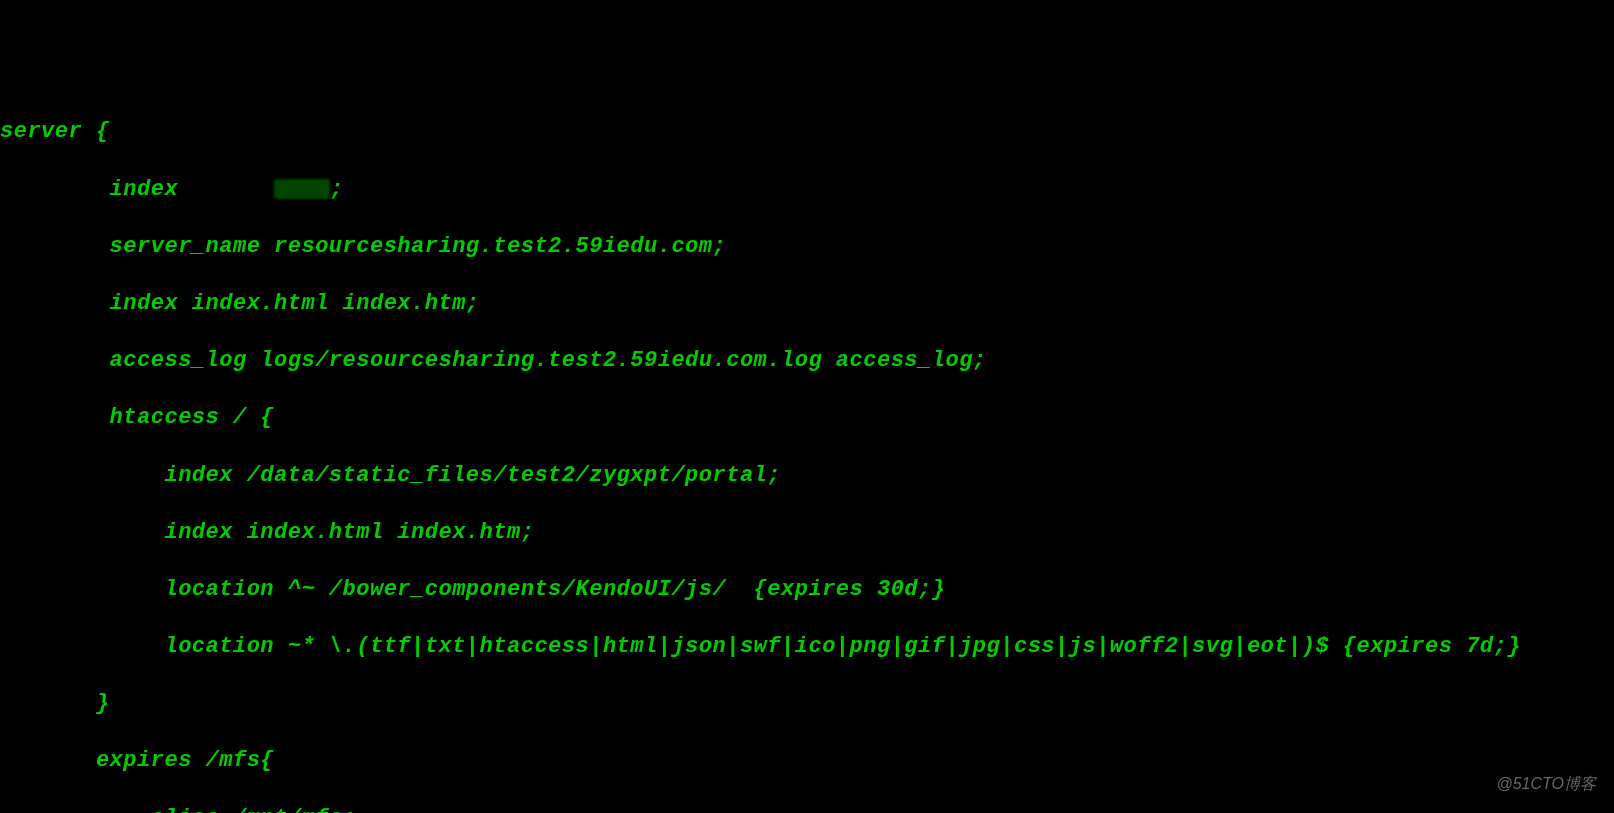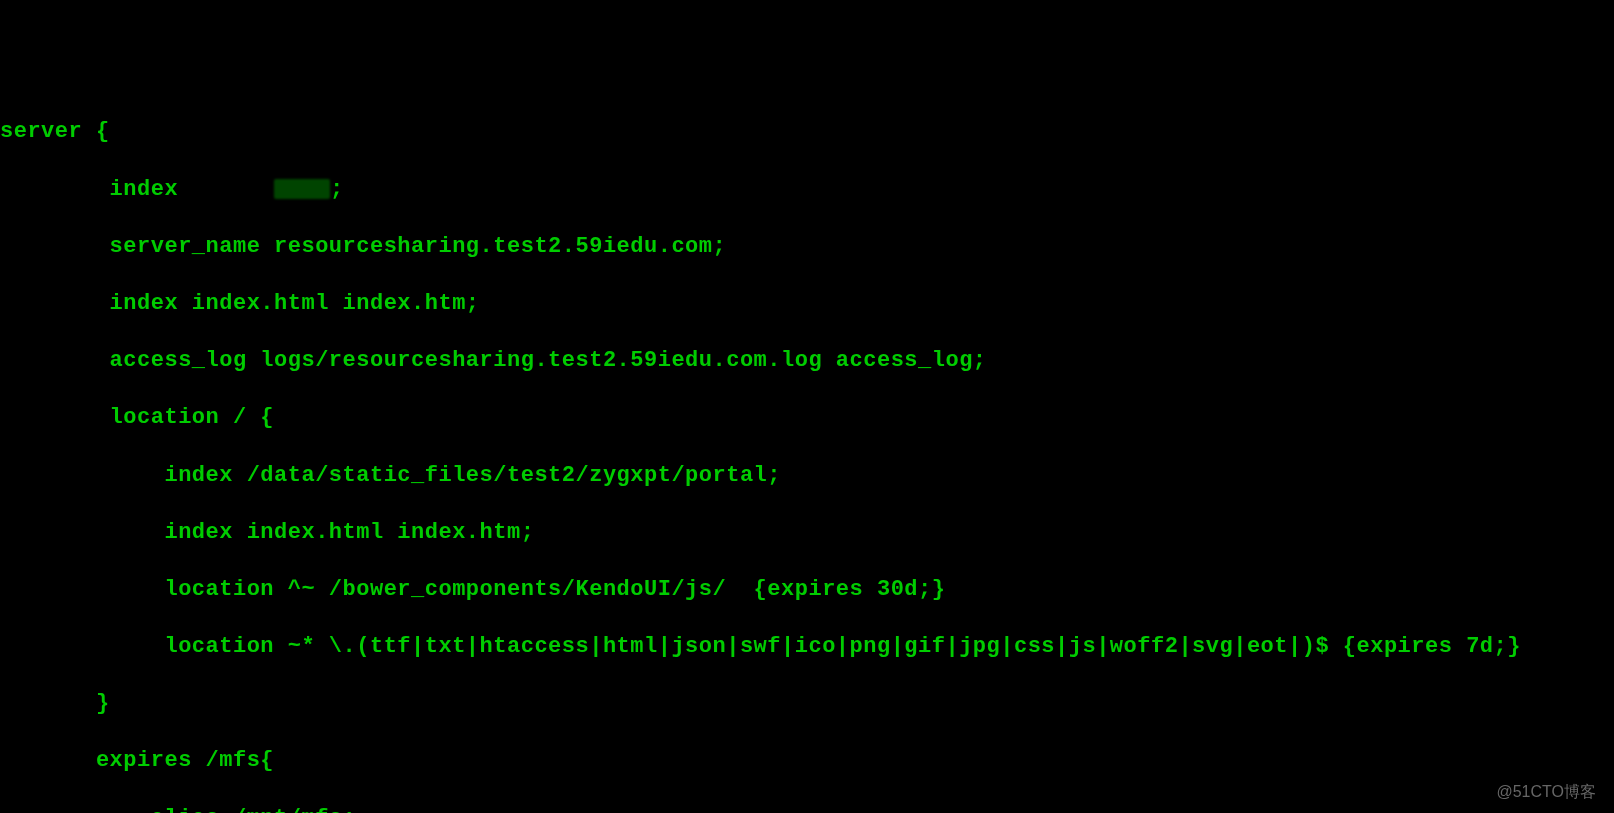--- a/index.html
+++ b/index.html
@@ -1,18 +1,19 @@
 <!DOCTYPE html>
 <html><head>
   <meta charset="utf-8">
   <style>
     * {
       margin: 0;
       padding: 0;
       box-sizing: border-box;
+      font-style: italic;
     }
     body {
       background-color: #000000;
       color: #00CC00;
       font-family: 'Courier New', Courier, monospace;
       font-size: 22px;
       font-weight: bold;
       line-height: 1.3;
       padding: 4px 0;
       width: 1614px;
@@ -30,39 +31,39 @@
       background: #004400;
       color: transparent;
       width: 56px;
       height: 20px;
       vertical-align: middle;
       border-radius: 2px;
       filter: blur(1px);
     }
     .watermark {
       position: absolute;
-      bottom: 10px;
+      bottom: 18px;
       right: 18px;
       color: #666666;
       font-size: 16px;
       font-weight: normal;
       font-family: sans-serif;
     }
   </style>
 </head>
 <body>
 
 
 
 <div class="code-line">server {</div>
 <div class="code-line"><span>        index       </span><span class="redacted">    </span><span>;</span></div>
 <div class="code-line">        server_name resourcesharing.test2.59iedu.com;</div>
 <div class="code-line">        index index.html index.htm;</div>
 <div class="code-line">        access_log logs/resourcesharing.test2.59iedu.com.log access_log;</div>
-<div class="code-line">        location / {</div>
+<div class="code-line">        htaccess / {</div>
 <div class="code-line">            index /data/static_files/test2/zygxpt/portal;</div>
 <div class="code-line">            index index.html index.htm;</div>
 <div class="code-line">            location ^~ /bower_components/KendoUI/js/  {expires 30d;}</div>
 <div class="code-line">            location ~* \.(ttf|txt|htaccess|html|json|swf|ico|png|gif|jpg|css|js|woff2|svg|eot|)$ {expires 7d;}</div>
 <div class="code-line">       }</div>
 <div class="code-line">       expires /mfs{</div>
 <div class="code-line">           alias /mnt/mfs;</div>
 
 
 

